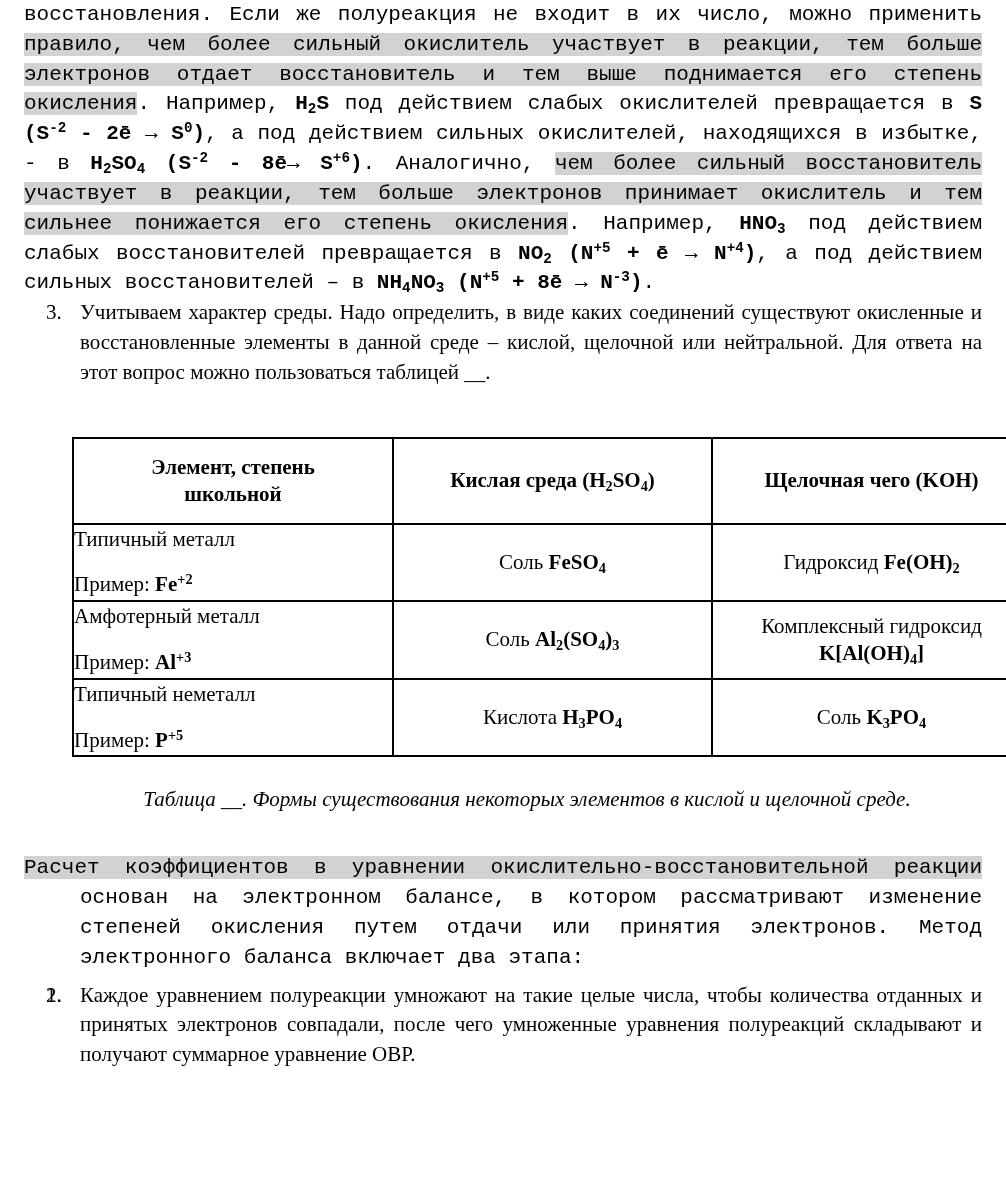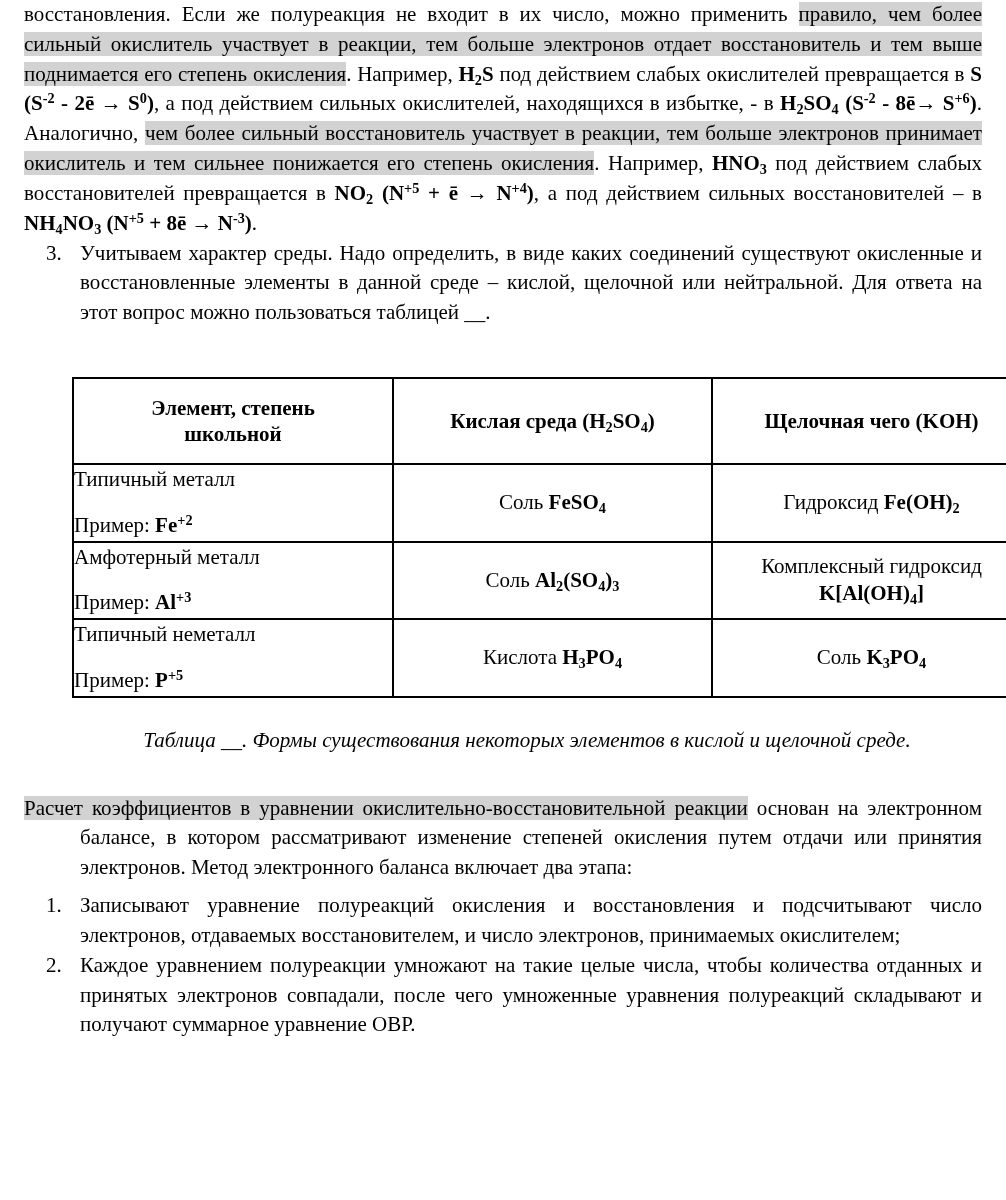--- a/index.html
+++ b/index.html
@@ -26,20 +26,21 @@
   
   p {
     margin: 0;
     text-align: justify;
     text-justify: inter-word;
   }
   .hang {
     
     padding-left: 56px;
     text-indent: -56px;
+    font-family: Liberation Mono, monospace;
   }
   sub { font-size: 0.68em; vertical-align: -0.28em; line-height: 0; }
   sup { font-size: 0.68em; vertical-align: 0.46em; line-height: 0; }
   b, .b { font-weight: bold; }
 
   .hl {
     background: #d2d2d2;
     box-decoration-break: clone;
     -webkit-box-decoration-break: clone;
   }
@@ -199,21 +200,20 @@
 
   <p class="hang">
     <span class="hl">Расчет коэффициентов в уравнении окислительно-восстановительной реакции</span><span> основан на электронном балансе, в котором рассматривают изменение степеней окисления путем отдачи или принятия электронов. Метод электронного баланса включает два этапа:</span>
   </p>
 
   <div class="gap-sm"></div>
 
   <ol class="doc-list">
     <li>
       <span class="marker">1.</span>
-      <span>Записывают уравнение полуреакций окисления и восстановления и подсчитывают число электронов, отдаваемых восстановителем, и число электронов, принимаемых окислителем;</span>
     </li>
     <li>
       <span class="marker">2.</span>
       <span>Каждое уравнением полуреакции умножают на такие целые числа, чтобы количества отданных и принятых электронов совпадали, после чего умноженные уравнения полуреакций складывают и получают суммарное уравнение ОВР.</span>
     </li>
   </ol>
 
   <div class="gap-sm"></div>
 
 

